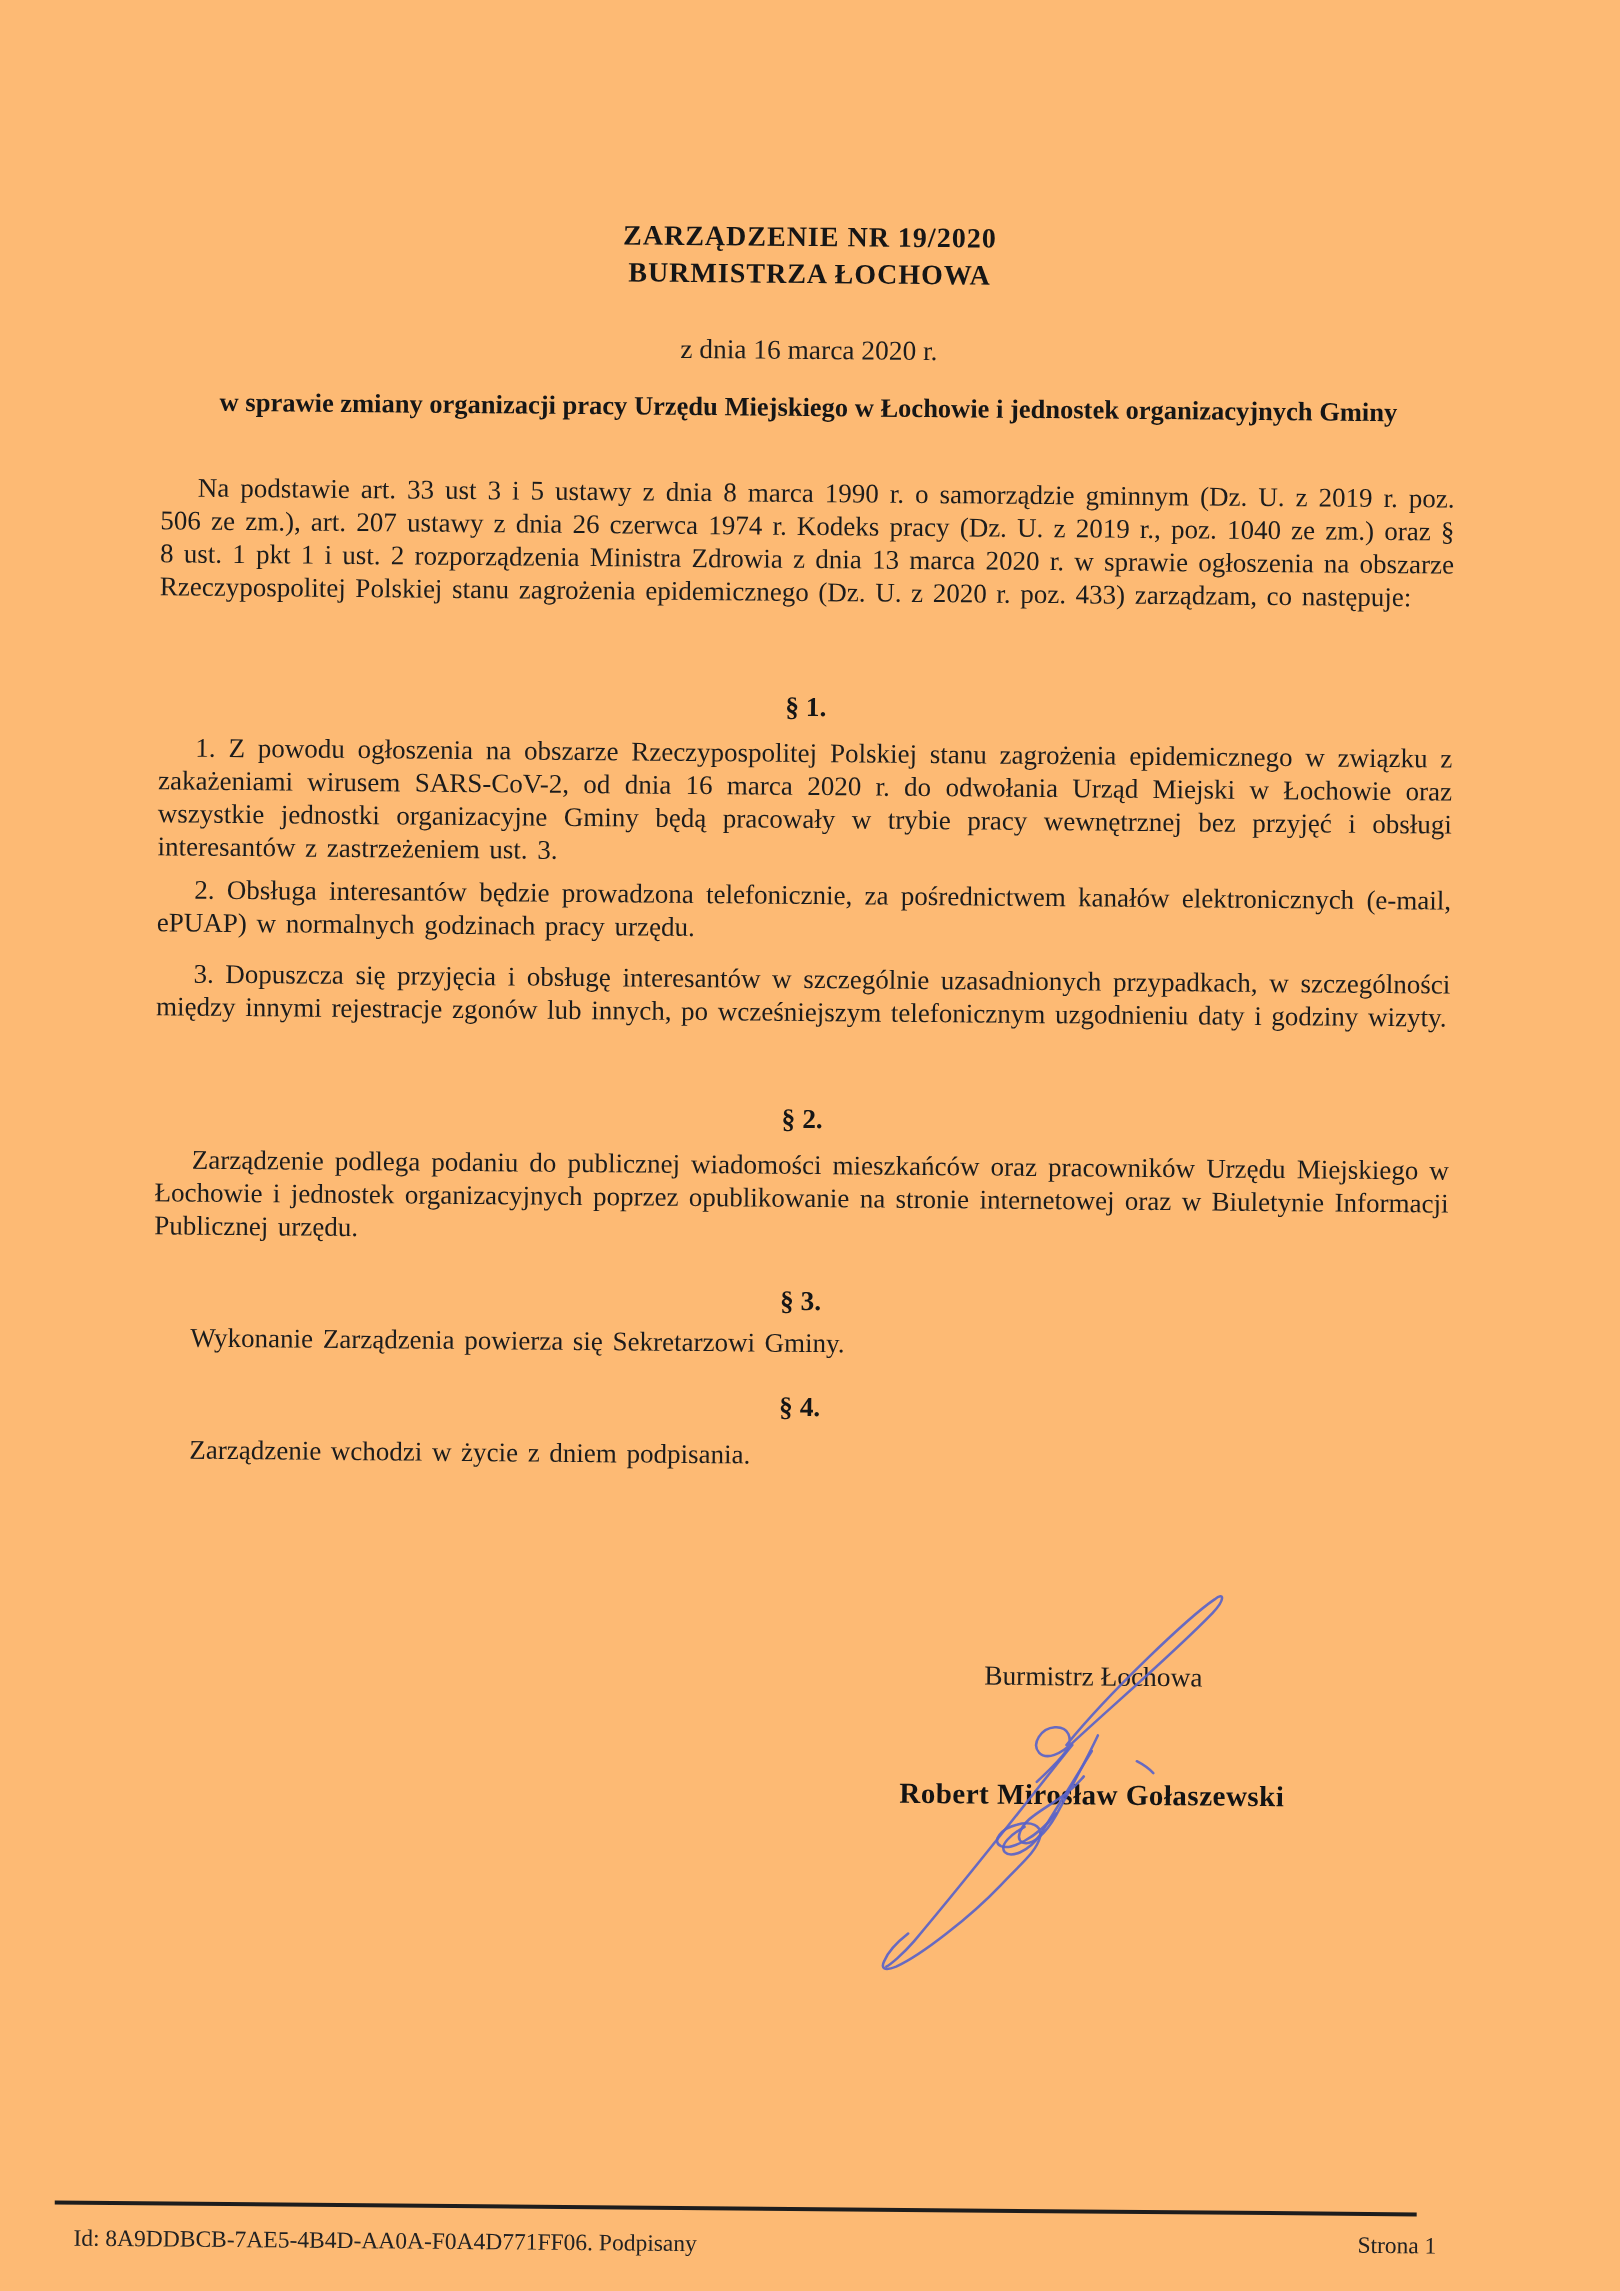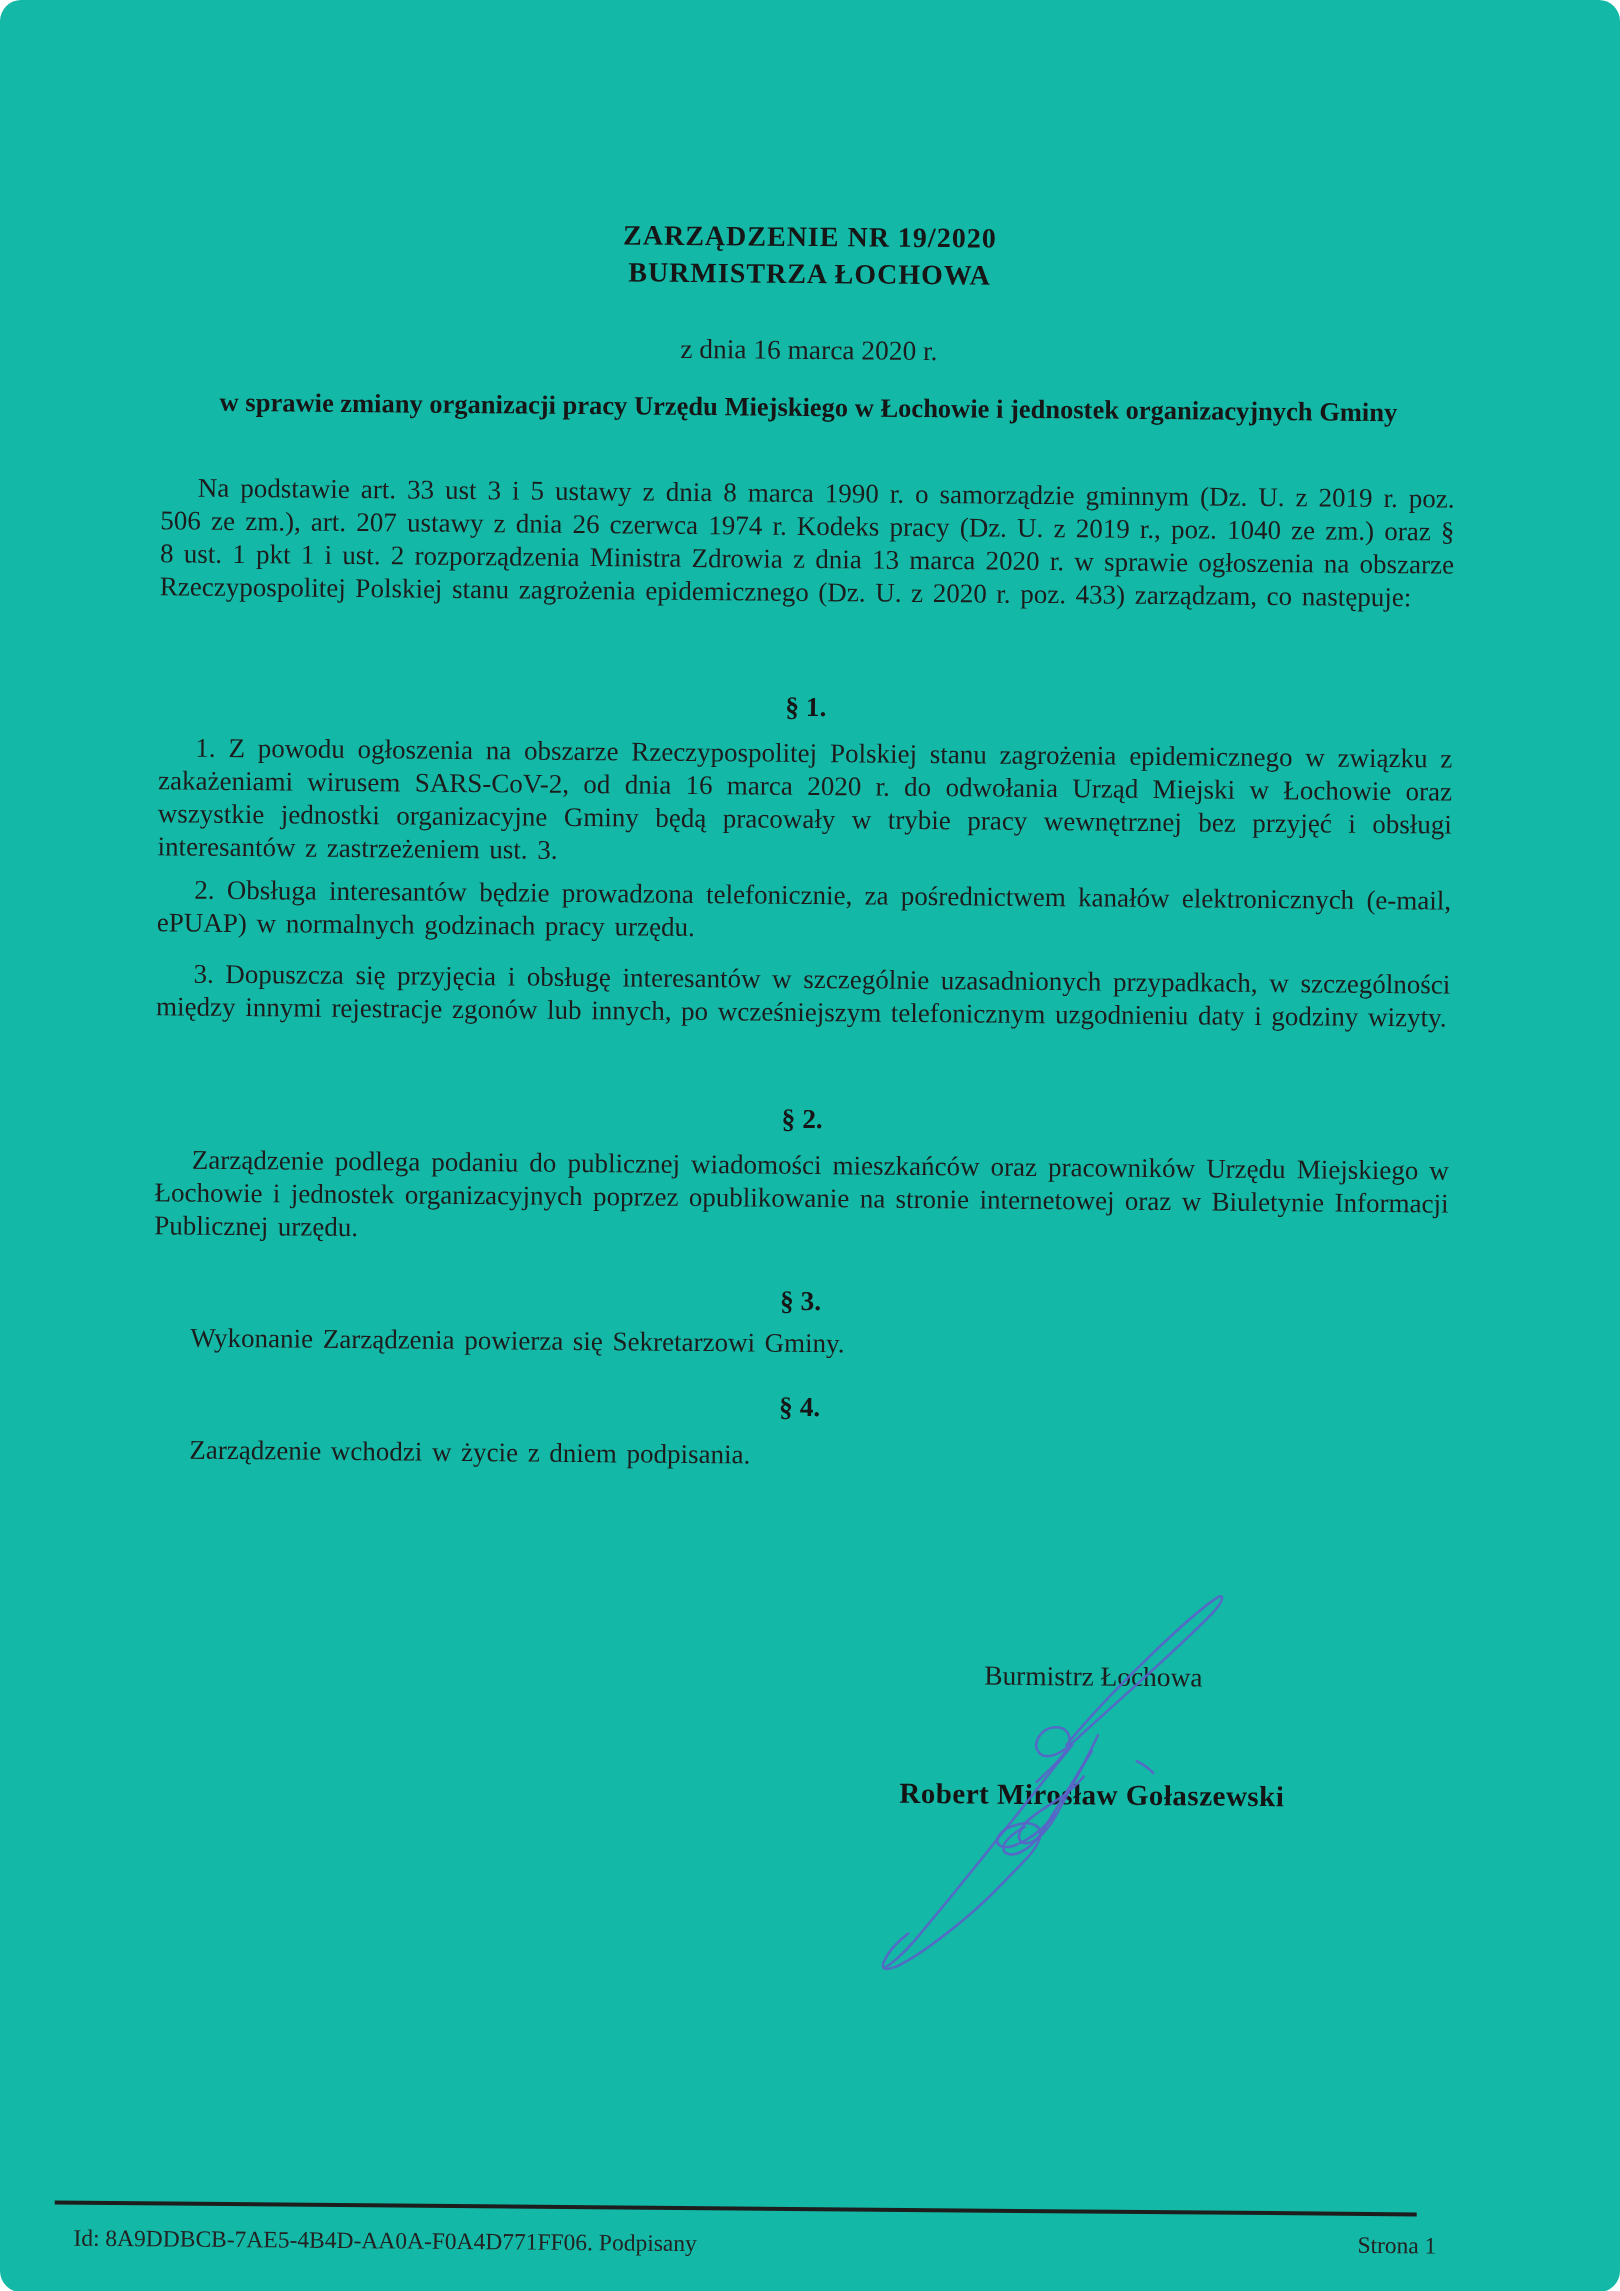--- a/index.html
+++ b/index.html
@@ -6,22 +6,21 @@
   html, body { background: #ffffff; }
   body {
     width: 1620px; height: 2292px;
     font-family: "Liberation Serif", "DejaVu Serif", serif;
     color: #1b1b1b;
     overflow: hidden;
     position: relative;
   }
   .page {
     position: absolute; inset: 0;
-    background: #14b8a6;
-    border-radius: 21px;
+    background: #fdba74;
   }
   
   .scan {
     position: absolute; inset: 0;
     transform: rotate(0.5deg);
     transform-origin: 810px 0px;
   }
   .abs { position: absolute; }
 
   .doc-title {

